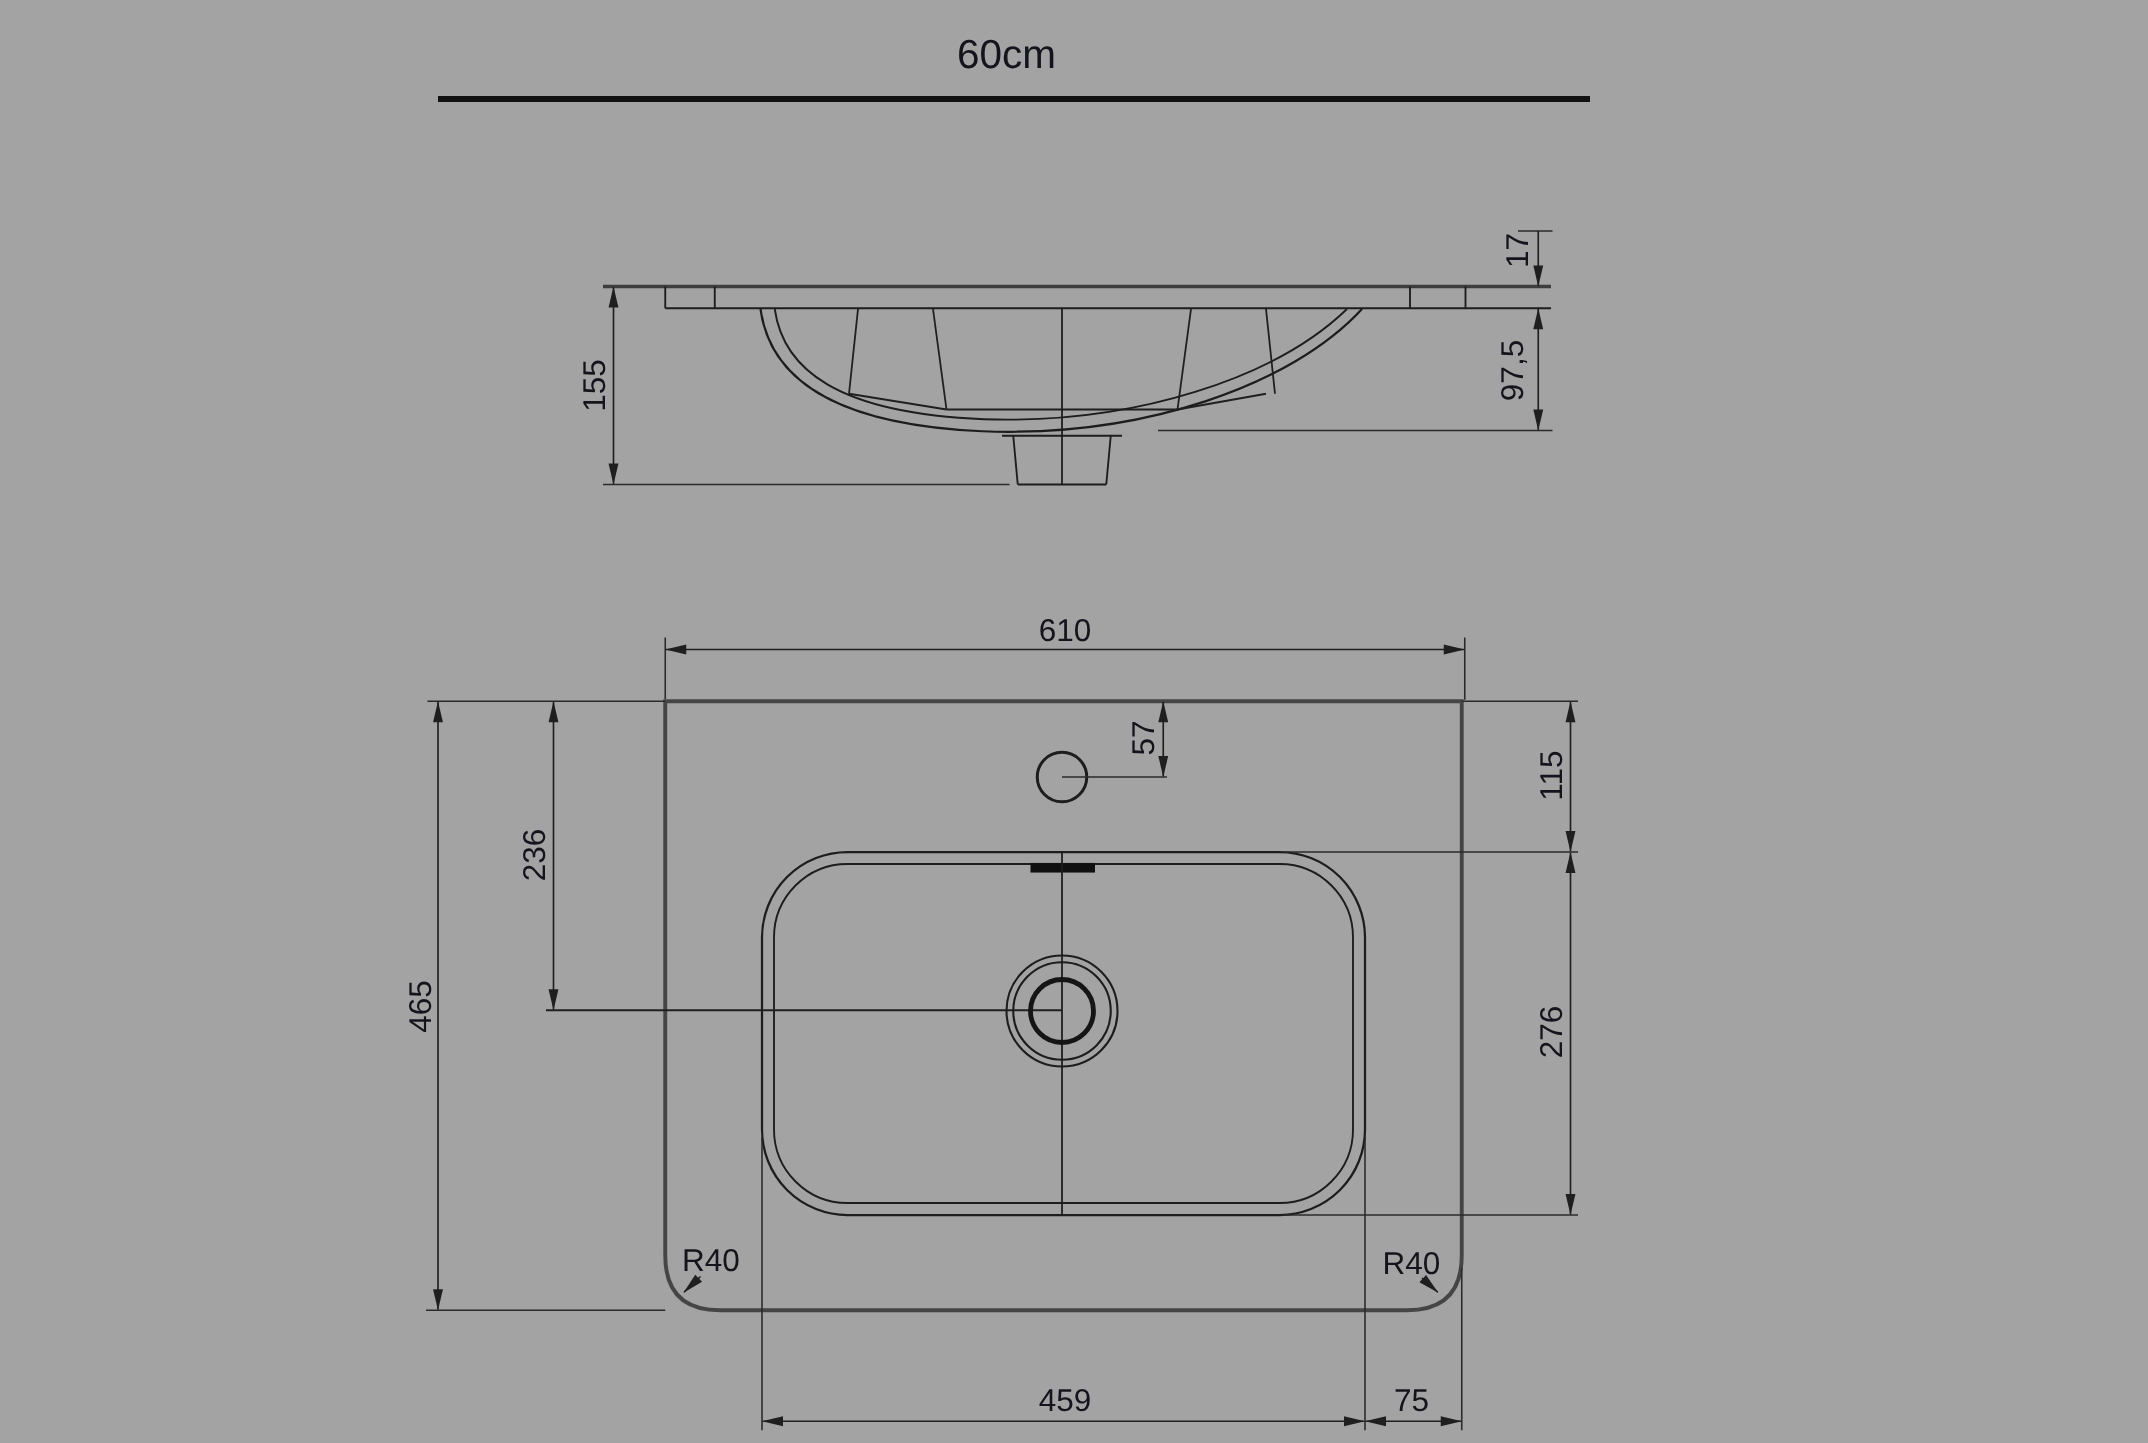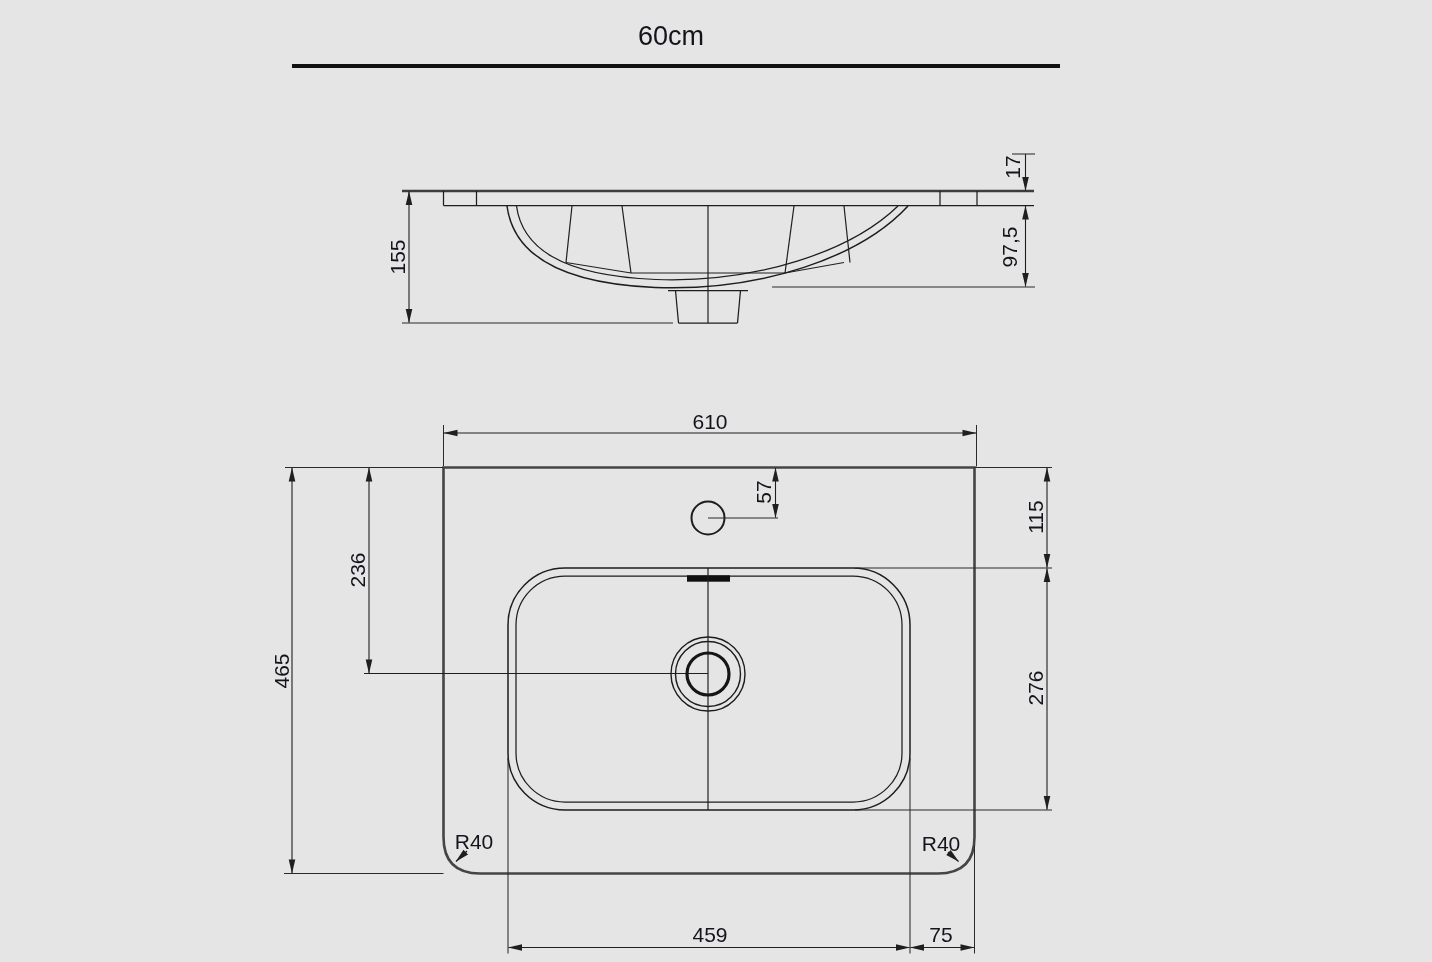--- a/index.html
+++ b/index.html
@@ -1,16 +1,16 @@
 <!DOCTYPE html>
 <html><head>
 <meta charset="utf-8">
 <style>
   html,body{margin:0;padding:0;background:#ffffff;}
-  .page{width:1432px;height:962px;background:#e5e5e5;position:relative;overflow:hidden;}
+  .page{width:1432px;height:962px;background:#a3a3a3;position:relative;overflow:hidden;}
   svg{display:block;}
   text{font-family:"Liberation Sans","DejaVu Sans",sans-serif;fill:#14141c;}
   .dim-label{font-size:21px;}
   .title-label{font-size:27px;}
   .thin{stroke:#1f1f1f;stroke-width:1.2;fill:none;}
   .ext{stroke:#2a2a2a;stroke-width:1.05;fill:none;}
   .dimline{stroke:#1f1f1f;stroke-width:1.1;fill:none;}
   .obj{stroke:#1d1d1d;stroke-width:1.5;fill:none;}
   .obj-light{stroke:#1d1d1d;stroke-width:1.25;fill:none;}
   .heavy{stroke:#454545;stroke-width:2.6;fill:none;}

